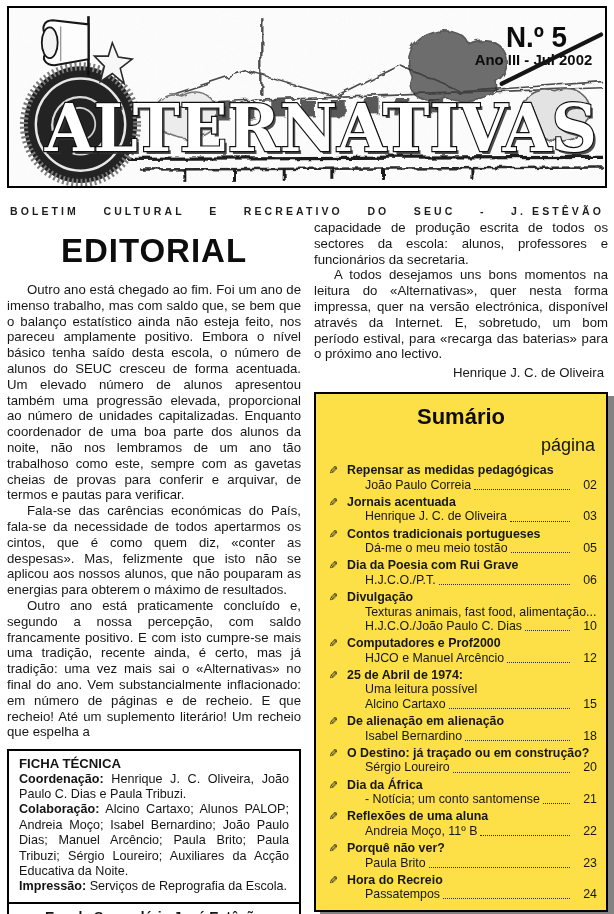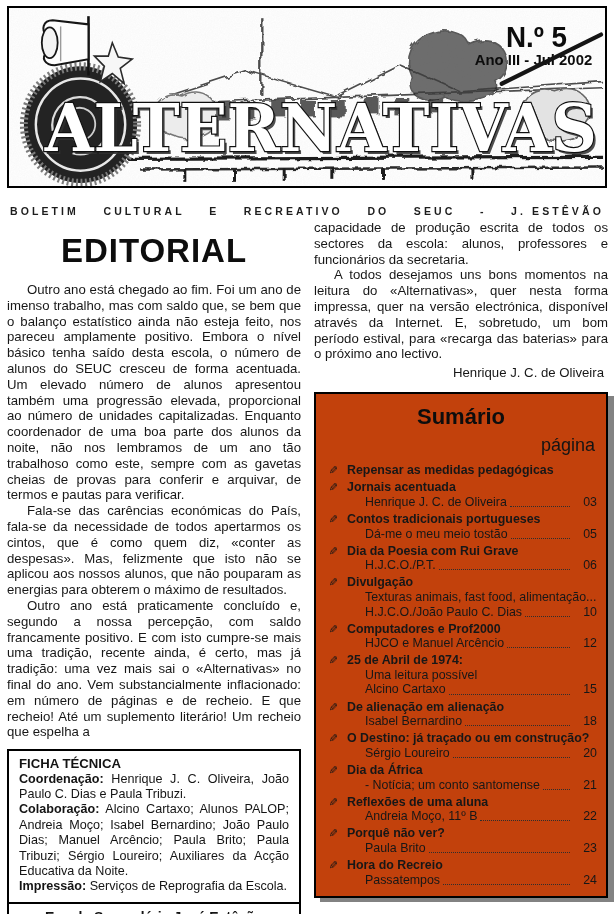--- a/index.html
+++ b/index.html
@@ -32,21 +32,21 @@
   
   .ficha-box { border:2.5px solid #000; margin-top:9px; background:#fff; }
   .ficha-inner { padding:5px 10px 7px; font-size:12.6px; line-height:15.4px; text-align:justify; }
   .ficha-title { font-weight:bold; font-size:13.2px; }
   .ficha-row { margin:0; }
   .ficha-row b { font-weight:bold; }
   .address-sect { border-top:2.5px solid #000; padding:5px 8px 7px; }
   .school { text-align:center; font-weight:bold; font-size:14px; }
   
   .sumario-box {
-    border:2.5px solid #000; margin-top:12px; background:#c2410c;
+    border:2.5px solid #000; margin-top:12px; background:#fde047;
     box-shadow:6px 4px 0 #828282; padding:8px 9px 6px; box-sizing:border-box; min-height:502px;
   }
   .sumario-title { text-align:center; font-weight:bold; font-size:22px; margin-top:2px; color:#0d0d0d; }
   .page-label { text-align:right; font-size:18px; margin:5px 2px 7px; }
   ul.toc { list-style:none; margin:0; padding:0; }
   .toc-entry { margin-bottom:2.5px; font-size:12.4px; line-height:14.6px; color:#171717; }
   .toc-title-row { display:flex; gap:9px; font-weight:bold; align-items:baseline; }
   .pencil { display:inline-block; flex:0 0 13px; width:13px; font-size:11px; transform:scaleX(-1); font-weight:normal; }
   .toc-sub { padding-left:40px; }
   .toc-author-row { display:flex; align-items:flex-end; padding-left:40px; }
@@ -171,20 +171,25 @@
       <div class="sumario-box">
         <div class="sumario-title">Sumário</div>
         <div class="page-label">página</div>
         <ul class="toc">
 
           <li class="toc-entry">
             <div class="toc-title-row">
                 <span class="pencil">✎</span>
                 <span>Repensar as medidas pedagógicas</span>
               </div>
+            <div class="toc-author-row">
+                <span class="toc-author">João Paulo Correia</span>
+                <span class="dots"></span>
+                <span class="toc-page">02</span>
+              </div>
           </li>
 
           <li class="toc-entry">
             <div class="toc-title-row">
                 <span class="pencil">✎</span>
                 <span>Jornais acentuada</span>
               </div>
             <div class="toc-author-row">
                 <span class="toc-author">Henrique J. C. de Oliveira</span>
                 <span class="dots"></span>

